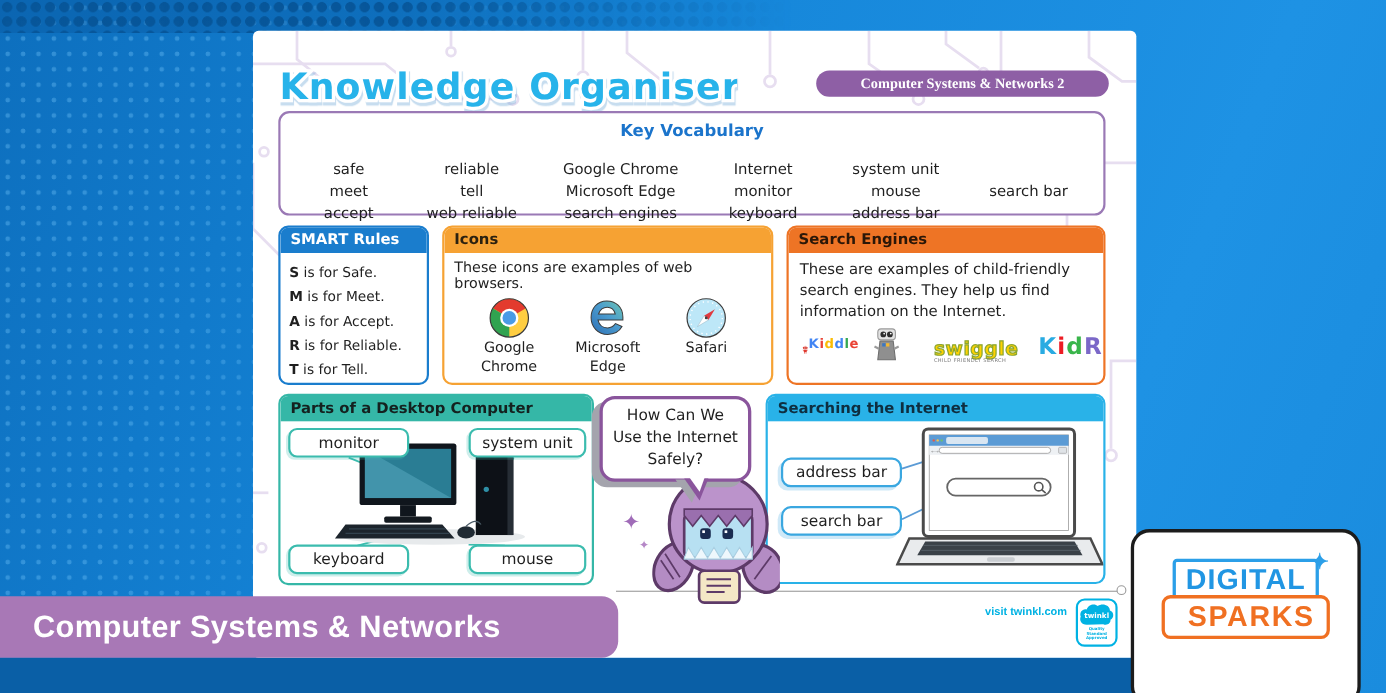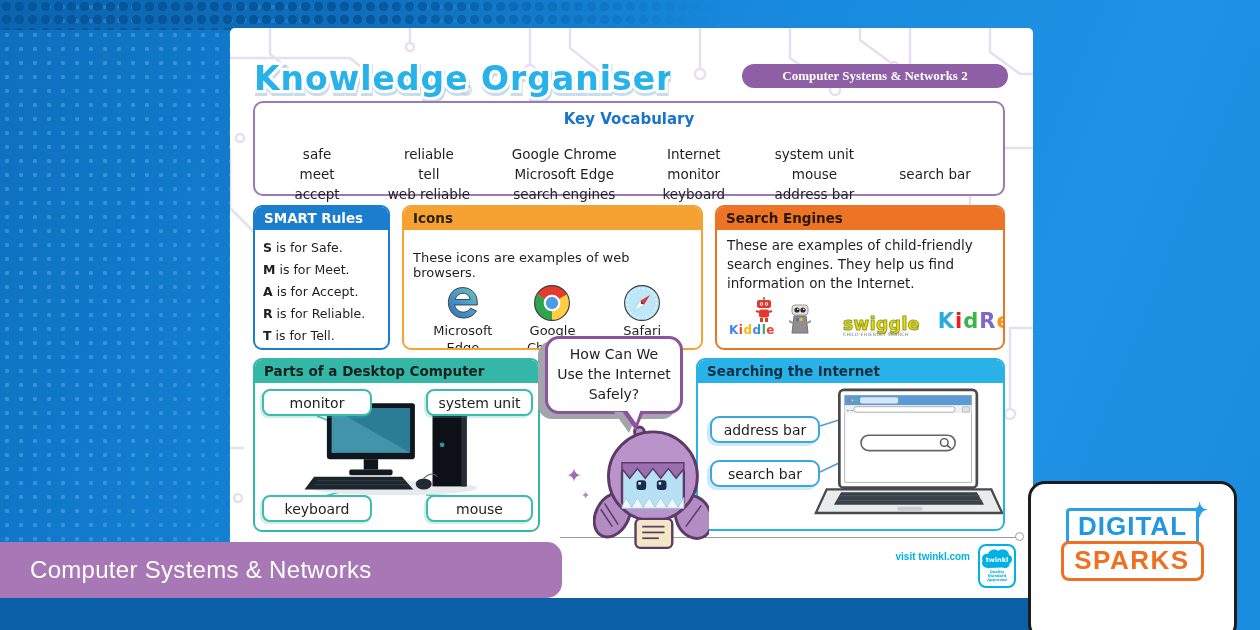--- a/index.html
+++ b/index.html
@@ -41,31 +41,31 @@
   .kbox-h { font-weight:bold; font-size:13.5px; padding:3px 9px 4px 9px; }
 
   .smart { left:23px; top:177px; width:137px; height:145px; border:2.5px solid #1a7dcd; }
   .smart .kbox-h { background:#1a7dcd; color:#fff; }
   .smart ul { list-style:none; padding:7px 8px 0 8px; }
   .smart li { font-size:12.5px; color:#1f1f1f; line-height:22px; white-space:nowrap; }
   .smart li b { font-weight:bold; }
 
   .icons { left:172px; top:177px; width:301px; height:145px; border:2.5px solid #f6a233; }
   .icons .kbox-h { background:#f6a233; color:#2b2110; }
-  .icons-caption { font-size:13px; color:#1f1f1f; padding:20px 9px 2px 9px; }
+  .icons-caption { font-size:13px; color:#1f1f1f; padding:6px 9px 2px 9px; }
   .browser-row { display:flex; justify-content:space-around; padding:2px 14px 0 14px; }
   .browser { display:flex; flex-direction:column; align-items:center; width:86px; }
   .browser .bicon { width:38px; height:38px; }
   .browser .bl { font-size:13px; color:#1f1f1f; line-height:17px; text-align:center; }
 
   .engines { left:485px; top:177px; width:290px; height:145px; border:2.5px solid #ee7425; }
   .engines .kbox-h { background:#ee7425; color:#2b1708; }
   .engines-caption { font-size:13.5px; color:#1f1f1f; padding:6px 10px 0 10px; line-height:19px; }
   .engine-row { display:flex; align-items:flex-end; padding:4px 8px 0 12px; gap:10px; }
-  .kiddle-col { display:flex; flex-direction:column; align-items:flex-end; width:52px; }
+  .kiddle-col { display:flex; flex-direction:row; align-items:flex-start; width:52px; }
   .kiddle-word { font-size:12px; font-weight:bold; letter-spacing:0.5px; }
   .swiggle-wrap { display:flex; align-items:flex-end; gap:4px; }
   .swiggle-col { display:flex; flex-direction:column;margin-left:24px; }
   .swiggle-word { font-size:17px; font-weight:bold; color:#ffd200; letter-spacing:0.5px;
                   -webkit-text-stroke:1.1px #8aa632; line-height:15px; }
   .swiggle-sub { font-size:4.6px; color:#7a7a7a; letter-spacing:0.4px; }
   .kidrex-word { font-size:21px; font-weight:bold; letter-spacing:1px; margin-left:8px; margin-bottom:4px;
                  font-family:"DejaVu Sans", sans-serif; }
 
   .parts { left:23px; top:330px; width:287px; height:174px; border:2.5px solid #35b7a7; }
@@ -76,21 +76,21 @@
   .pill-b { position:absolute; background:#fff; border:2.5px solid #3aa7e0; border-radius:9px;
             box-shadow:-3px 3px 0 #cfe9f8; display:flex; align-items:center; justify-content:center;
             font-size:14px; color:#1f1f1f; z-index:2; }
   .overlay-svg { position:absolute; inset:0; z-index:1; pointer-events:none; }
   .art { position:absolute; z-index:1; }
 
   .searchbox { left:466px; top:330px; width:309px; height:173px; border:2.5px solid #29b2e8; }
   .searchbox .kbox-h { background:#29b2e8; color:#0e2e40; }
 
   
-  .bubble { position:absolute; left:545px; top:336px; width:138px; height:78px; background:#fff;
+  .bubble { position:absolute; left:545px; top:360px; width:138px; height:78px; background:#fff;
             border:3px solid #8a559c; border-radius:14px; z-index:7;
             box-shadow:-7px 5px 0 #a4a4ad; display:flex; align-items:center; justify-content:center; }
   .bubble-text { text-align:center; font-size:14px; color:#1f1f1f; line-height:1.42; }
   .tail-shadow { position:absolute; left:66px; bottom:-22px; width:0; height:0; z-index:6;
                  border-left:15px solid transparent; border-right:9px solid transparent; border-top:21px solid #a4a4ad; }
   .tail-border { position:absolute; left:74px; bottom:-20px; width:0; height:0; z-index:7;
                  border-left:14px solid transparent; border-right:8px solid transparent; border-top:20px solid #8a559c; }
   .tail-fill { position:absolute; left:78px; bottom:-12px; width:0; height:0; z-index:8;
                border-left:10px solid transparent; border-right:5px solid transparent; border-top:14px solid #fff; }
   .monster { position:absolute; left:593px; top:424px; z-index:6; }
@@ -104,33 +104,33 @@
   .visit { position:absolute; left:640px; top:523px; width:100px; text-align:right; color:#00b2e3;
            font-weight:bold; font-size:10px; font-family:"Liberation Sans", sans-serif; }
   .twinkl-badge { position:absolute; left:748px; top:516px; width:38px; height:44px; border:2px solid #00b2e3;
                   border-radius:8px; background:#fff; display:flex; flex-direction:column; align-items:center; }
   .tw-cloud { margin-top:2px; }
   .tw-sub { font-size:3.6px; color:#00b2e3; text-align:center; line-height:4px; font-weight:bold; }
 
   
   .banner { position:absolute; left:0; top:542px; width:562px; height:56px; background:#a878b6;
             border-radius:0 15px 15px 0; z-index:4; display:flex; align-items:center; }
-  .banner span { color:#fff; font-weight:normal; font-size:24px; padding-left:30px;
+  .banner span { color:#fff; font-weight:bold; font-size:28px; padding-left:30px;
                  font-family:"Liberation Sans", sans-serif; letter-spacing:0.3px; }
 
   
   .sparks-card { position:absolute; left:1028px; top:481px; width:209px; height:160px; background:#fff;
                  border:3px solid #1c1c1c; border-radius:17px; z-index:5;
                  display:flex; flex-direction:column; align-items:center; }
   .digital-box { margin-top:24px; position:relative; border:3px solid #2b9fe8; border-radius:4px;
                  padding:0 9px 1px 9px; color:#2196e3; font-weight:bold; font-size:26px;
                  font-family:"Liberation Sans", sans-serif; letter-spacing:1px; background:#fff; }
   .digital-sparkle { position:absolute; right:-13px; top:-13px; color:#2b9fe8; font-size:20px; }
   .sparks-box { margin-top:-5px; position:relative; z-index:2; border:3px solid #f07022; border-radius:8px;
-                padding:1px 11px 2px 10px; color:#f07022; font-weight:bold; font-size:26px;
+                padding:1px 11px 2px 21px; color:#f07022; font-weight:bold; font-size:26px;
                 font-family:"Liberation Sans", sans-serif; letter-spacing:1.5px; background:#fff; }
 </style>
 </head>
 <body>
 
 <div class="stage">
   <div class="halftone-left"></div>
   <div class="halftone-top"></div>
   <div class="bottom-strip"></div>
 
@@ -208,43 +208,43 @@
         <li><b>T</b><span> is for Tell.</span></li>
       </ul>
     </div>
 
     <div class="kbox icons">
       <div class="kbox-h">Icons</div>
       <div class="icons-caption">These icons are examples of web browsers.</div>
       <div class="browser-row">
         <div class="browser">
           <svg class="bicon" viewBox="0 0 48 48">
+            <circle cx="24" cy="24" r="22" fill="#ffce42"></circle>
+            <path d="M4.95 13 A22 22 0 0 1 43.05 13 L24 24 Z" fill="#e33b2e"></path>
+            <path d="M24 46 A22 22 0 0 1 4.95 13 L24 24 Z" fill="#30a350"></path>
+            <circle cx="24" cy="24" r="10.5" fill="#ffffff"></circle>
+            <circle cx="24" cy="24" r="7.8" fill="#4a9be5"></circle>
+            <circle cx="24" cy="24" r="22" fill="none" stroke="#3c3c3c" stroke-width="1.4"></circle>
+          </svg>
+          <div class="bl">Google</div>
+          <div class="bl">Chrome</div>
+        </div>
+        <div class="browser">
+          <svg class="bicon" viewBox="0 0 48 48">
             <defs>
               <linearGradient id="edgeg" x1="0" y1="1" x2="1" y2="0">
                 <stop offset="0" stop-color="#2d6fb5"></stop>
                   <stop offset="0.55" stop-color="#4b9ccf"></stop>
                   <stop offset="1" stop-color="#6cc5b1"></stop>
               </linearGradient>
             </defs>
             <path d="M42 23 C42 11.5 33.5 4.5 23.5 4.5 C12.5 4.5 5.5 13 5.5 23.5 C5.5 34.5 13.5 43 24.5 43 C32 43 38 39.5 41 34 L33.5 30.5 C31.5 33.5 28.5 35.5 24.5 35.5 C18.5 35.5 14.5 31.5 13.5 26.5 L42 26.5 Z M14 19.5 C15.8 14.8 19.2 11.8 24 11.8 C28.8 11.8 32 14.8 33.2 19.5 Z" fill="url(#edgeg)" stroke="#3c3c3c" stroke-width="1.2"></path>
           </svg>
           <div class="bl">Microsoft</div>
           <div class="bl">Edge</div>
-        </div>
-        <div class="browser">
-          <svg class="bicon" viewBox="0 0 48 48">
-            <circle cx="24" cy="24" r="22" fill="#ffce42"></circle>
-            <path d="M4.95 13 A22 22 0 0 1 43.05 13 L24 24 Z" fill="#e33b2e"></path>
-            <path d="M24 46 A22 22 0 0 1 4.95 13 L24 24 Z" fill="#30a350"></path>
-            <circle cx="24" cy="24" r="10.5" fill="#ffffff"></circle>
-            <circle cx="24" cy="24" r="7.8" fill="#4a9be5"></circle>
-            <circle cx="24" cy="24" r="22" fill="none" stroke="#3c3c3c" stroke-width="1.4"></circle>
-          </svg>
-          <div class="bl">Google</div>
-          <div class="bl">Chrome</div>
         </div>
         <div class="browser">
           <svg class="bicon" viewBox="0 0 48 48">
             <circle cx="24" cy="24" r="22" fill="#bde7f8" stroke="#3c3c3c" stroke-width="1.4"></circle>
             <circle cx="24" cy="24" r="18.5" fill="none" stroke="#ffffff" stroke-width="1.6" stroke-dasharray="1.5 4"></circle>
             <polygon points="34,14 26.5,26.5 21.5,21.5" fill="#e0393f"></polygon>
             <polygon points="14,34 21.5,21.5 26.5,26.5" fill="#ffffff" stroke="#9bb7c6" stroke-width="0.6"></polygon>
             <circle cx="24" cy="24" r="1.6" fill="#444"></circle>
           </svg>
           <div class="bl">Safari</div>

